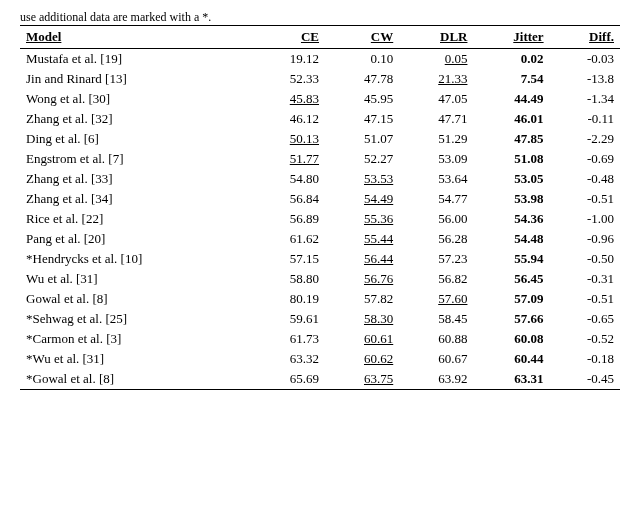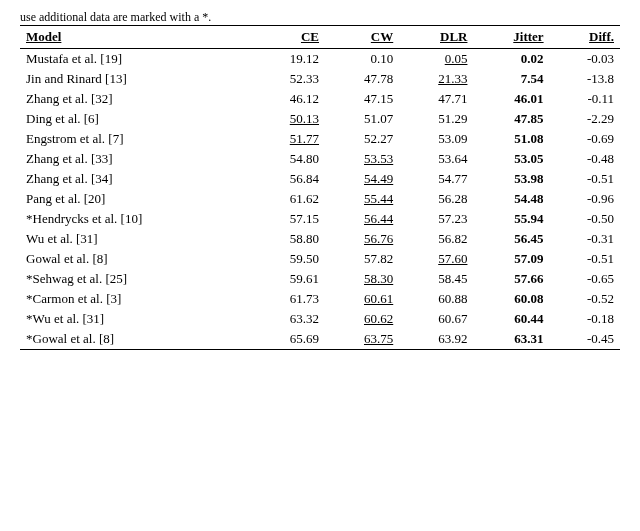--- a/index.html
+++ b/index.html
@@ -74,20 +74,28 @@
       </tr>
       <tr>
         <td>Jin and Rinard [13]</td>
         <td>52.33</td>
         <td>47.78</td>
         <td class="underline">21.33</td>
         <td class="bold">7.54</td>
         <td>-13.8</td>
       </tr>
       <tr>
+        <td>Wong et al. [30]</td>
+        <td class="underline">45.83</td>
+        <td>45.95</td>
+        <td>47.05</td>
+        <td class="bold">44.49</td>
+        <td>-1.34</td>
+      </tr>
+      <tr>
         <td>Zhang et al. [32]</td>
         <td>46.12</td>
         <td>47.15</td>
         <td>47.71</td>
         <td class="bold">46.01</td>
         <td>-0.11</td>
       </tr>
       <tr>
         <td>Ding et al. [6]</td>
         <td class="underline">50.13</td>
@@ -114,20 +122,28 @@
       </tr>
       <tr>
         <td>Zhang et al. [34]</td>
         <td>56.84</td>
         <td class="underline">54.49</td>
         <td>54.77</td>
         <td class="bold">53.98</td>
         <td>-0.51</td>
       </tr>
       <tr>
+        <td>Rice et al. [22]</td>
+        <td>56.89</td>
+        <td class="underline">55.36</td>
+        <td>56.00</td>
+        <td class="bold">54.36</td>
+        <td>-1.00</td>
+      </tr>
+      <tr>
         <td>Pang et al. [20]</td>
         <td>61.62</td>
         <td class="underline">55.44</td>
         <td>56.28</td>
         <td class="bold">54.48</td>
         <td>-0.96</td>
       </tr>
       <tr>
         <td>*Hendrycks et al. [10]</td>
         <td>57.15</td>
@@ -139,21 +155,21 @@
       <tr>
         <td>Wu et al. [31]</td>
         <td>58.80</td>
         <td class="underline">56.76</td>
         <td>56.82</td>
         <td class="bold">56.45</td>
         <td>-0.31</td>
       </tr>
       <tr>
         <td>Gowal et al. [8]</td>
-        <td>59.50</td>
+        <td>80.19</td>
         <td>57.82</td>
         <td class="underline">57.60</td>
         <td class="bold">57.09</td>
         <td>-0.51</td>
       </tr>
       <tr>
         <td>*Sehwag et al. [25]</td>
         <td>59.61</td>
         <td class="underline">58.30</td>
         <td>58.45</td>

